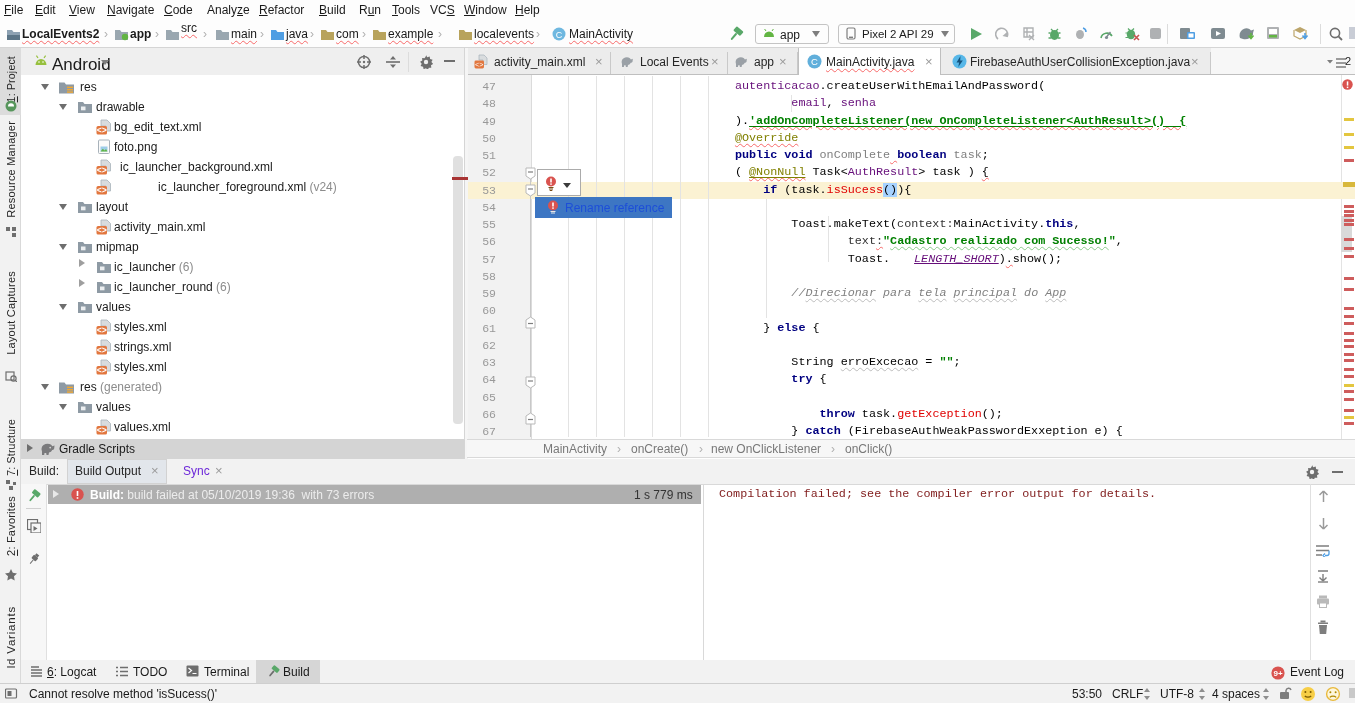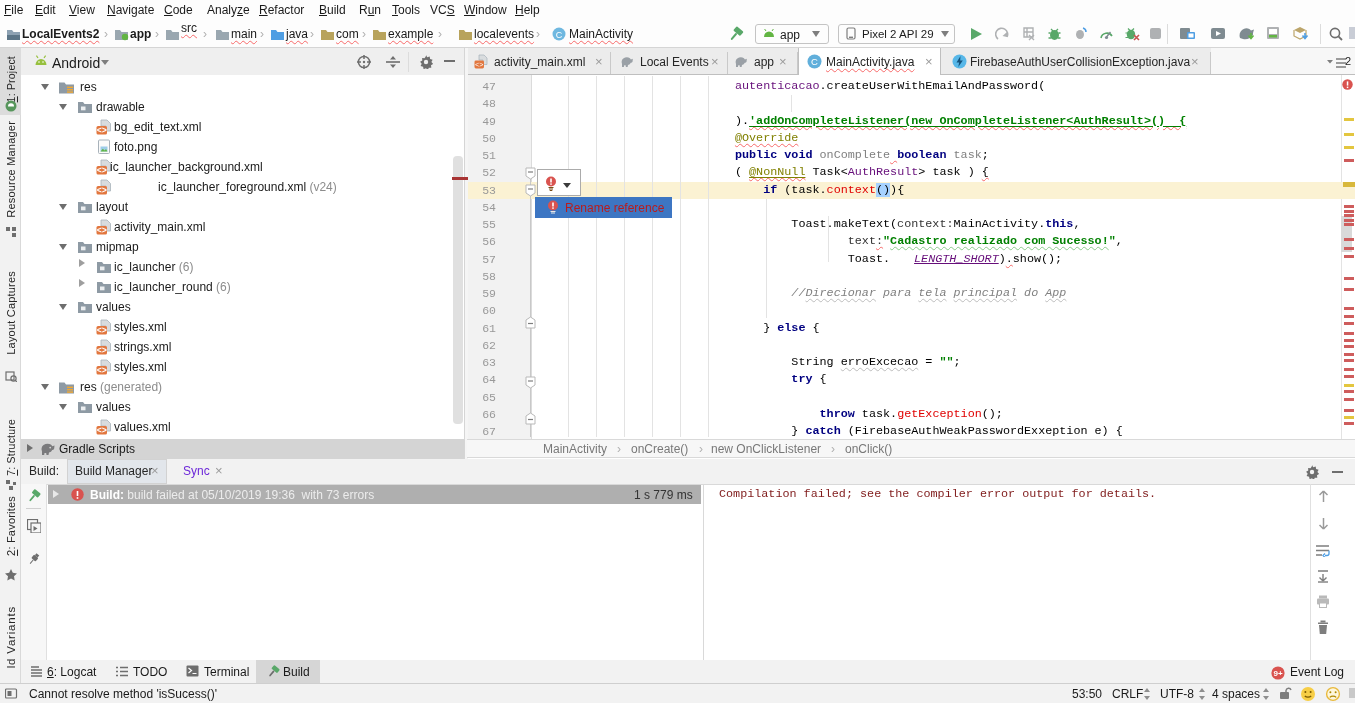--- a/index.html
+++ b/index.html
@@ -285,21 +285,21 @@
 <div class="a" style="left:1290px;top:665px;">Event Log</div>
 
 <div class="a" style="left:21px;top:48px;width:446px;height:27px;background:#EFEFEF;"></div>
 <svg class="a" style="left:33px;top:54px;" width="16" height="15">
       <path d="M2.5 11 a5.5 6 0 0 1 11 0 z" fill="#97C03E"></path>
       <line x1="5" y1="4" x2="3.4" y2="1.6" stroke="#97C03E" stroke-width="1.2"></line>
       <line x1="11" y1="4" x2="12.6" y2="1.6" stroke="#97C03E" stroke-width="1.2"></line>
       <circle cx="6" cy="8" r="0.8" fill="#fff"></circle>
       <circle cx="10" cy="8" r="0.8" fill="#fff"></circle>
     </svg>
-<div class="a" style="left:52px;top:55px;font-size:14px;">Android</div>
+<div class="a" style="left:52px;top:55px;font-size:17px;">Android</div>
 <div class="a arrd" style="left:101px;top:60px;border-left-width:4px;border-right-width:4px;border-top-width:5px;border-top-color:#7E7E7E;"></div>
 <svg class="a" style="left:357px;top:55px;" width="14" height="14">
       <circle cx="7" cy="7" r="5.6" fill="none" stroke="#6E6E6E" stroke-width="1.5"></circle>
       <path d="M7 0 v4 M7 10 v4 M0 7 h4 M10 7 h4" stroke="#6E6E6E" stroke-width="1.5"></path>
       <circle cx="7" cy="7" r="1.2" fill="#6E6E6E"></circle>
     </svg>
 <svg class="a" style="left:386px;top:55px;" width="14" height="14">
       <path d="M7 1 l3 3.5 h-6 z M7 13 l-3-3.5 h6 z" fill="#6E6E6E"></path>
       <rect x="0" y="6.2" width="14" height="1.6" fill="#6E6E6E"></rect>
     </svg>
@@ -337,21 +337,21 @@
       <rect x="2.5" y="1" width="11" height="13.5" rx="1" fill="#FAFAFA" stroke="#A8B2BA"></rect>
       <rect x="4.5" y="7.5" width="7" height="5" fill="#9CCCE8"></rect>
       <path d="M4.5 12.5 l2.3-2.8 1.8 1.8 1.4-1.4 1.5 2.4 z" fill="#62B543"></path>
     </svg>
 <div class="trow" style="left:114px;top:137px;">foto.png</div>
 <svg class="a" style="left:96px;top:159px;" width="16" height="16">
       <path d="M5 1 h6 l3.5 3.5 V12 h-4.5 v-5 h-5 z" fill="#D9DCDE" stroke="#A8B2BA" stroke-width="0.8"></path>
       <rect x="0.5" y="7" width="10.5" height="8.5" rx="1.5" fill="#E2773F"></rect>
       <text x="5.8" y="13.8" font-size="8.5" font-weight="bold" text-anchor="middle" fill="#fff" font-family="Liberation Mono">&lt;&gt;</text>
     </svg>
-<div class="trow" style="left:110px;top:157px;">ic_launcher_background.xml</div>
+<div class="trow" style="left:120px;top:157px;">ic_launcher_background.xml</div>
 <svg class="a" style="left:96px;top:179px;" width="16" height="16">
       <path d="M5 1 h6 l3.5 3.5 V12 h-4.5 v-5 h-5 z" fill="#D9DCDE" stroke="#A8B2BA" stroke-width="0.8"></path>
       <rect x="0.5" y="7" width="10.5" height="8.5" rx="1.5" fill="#E2773F"></rect>
       <text x="5.8" y="13.8" font-size="8.5" font-weight="bold" text-anchor="middle" fill="#fff" font-family="Liberation Mono">&lt;&gt;</text>
     </svg>
 <div class="trow" style="left:114px;top:177px;margin-left:44px;">ic_launcher_foreground.xml <span class="tgry">(v24)</span></div>
 <div class="a arrd" style="left:59px;top:204px;"></div>
 <svg class="a" style="left:77px;top:200px;" width="16" height="13">
       <path d="M1 2 h5 l1.5 2 H15 v9 H1 z" fill="#8E9AA4"></path>
       <rect x="4" y="6.5" width="4.5" height="3.8" fill="#ECEFF1"></rect>
@@ -582,25 +582,26 @@
 <div class="a" style="left:1344px;top:368px;width:10px;height:3px;background:#CE5C5C;"></div>
 <div class="a" style="left:1344px;top:375px;width:10px;height:3px;background:#CE5C5C;"></div>
 <div class="a" style="left:1344px;top:384px;width:10px;height:3px;background:#E3C63F;"></div>
 <div class="a" style="left:1344px;top:390px;width:10px;height:3px;background:#CE5C5C;"></div>
 <div class="a" style="left:1344px;top:398px;width:10px;height:3px;background:#CE5C5C;"></div>
 <div class="a" style="left:1344px;top:409px;width:10px;height:3px;background:#CE5C5C;"></div>
 <div class="a" style="left:1344px;top:416px;width:10px;height:3px;background:#E3C63F;"></div>
 <div class="a" style="left:1344px;top:422px;width:10px;height:3px;background:#CE5C5C;"></div>
 
 <div class="cl" style="top:78px;">                            <span class="fld">autenticacao</span>.createUserWithEmailAndPassword(</div>
+<div class="cl" style="top:95.25px;">                                    <span class="fld">email</span>, <span class="fld">senha</span></div>
 <div class="cl" style="top:112.5px;">                            ).<span class="wavy"><span class="str usol">'addOnCompleteListener(new OnCompleteListener&lt;AuthResult&gt;()  {</span></span></div>
 <div class="cl" style="top:129.75px;">                            <span class="wavy"><span class="ann">@Override</span></span></div>
 <div class="cl" style="top:164.25px;">                            ( <span class="wavy"><span class="ann usol">@NonNull</span></span> Task&lt;<span class="fld">AuthResult</span>&gt; task ) <span class="wavy">{</span></div>
 <div class="cl" style="top:147px;">                            <span class="kw">public void </span><span class="gry">onComplete</span><span class="wavy"> </span><span class="kw">boolean</span> <span class="gry">task</span>;</div>
-<div class="cl" style="top:181.5px;">                                <span class="kw">if </span>(task.<span class="errw">context</span><span style="background:#A6D2FF;">()</span>){</div>
+<div class="cl" style="top:181.5px;">                                <span class="kw">if </span>(task.<span class="errw">isSucess</span><span style="background:#A6D2FF;">()</span>){</div>
 <div class="cl" style="top:216px;">                                    Toast.makeText(<span style="color:#333;">context:</span>MainActivity.<span class="kw">this</span>,</div>
 <div class="cl" style="top:233.25px;">                                            <span style="color:#333;">text</span><span class="wavy" style="color:#333;">:</span><span class="str">"<span class="gwavy">Cadastro realizado com Sucesso!</span>"</span>,</div>
 <div class="cl" style="top:250.5px;">                                            Toast.<span class="fld" style="font-style:italic;text-decoration:underline;margin-left:24px;">LENGTH_SHORT</span>)<span class="wavy">.</span>show();</div>
 <div class="cl" style="top:285px;">                                    <span class="cmt">//<span class="ywavy">Direcionar</span> para <span class="ywavy">tela</span> <span class="ywavy">principal</span> do <span class="ywavy">App</span></span></div>
 <div class="cl" style="top:319.5px;">                                } <span class="kw">else</span> {</div>
 <div class="cl" style="top:354px;">                                    String <span class="ywavy">erroExcecao</span> = <span class="str">""</span>;</div>
 <div class="cl" style="top:371px;">                                    <span class="kw">try</span> {</div>
 <div class="cl" style="top:405.75px;">                                        <span class="kw">throw</span> task.<span class="errw">getException</span>();</div>
 <div class="cl" style="top:423px;">                                    } <span class="kw">catch</span> (FirebaseAuthWeakPasswordExxeption e) {</div>
 
@@ -612,35 +613,35 @@
       <path d="M3.5 11.5 h5 M4 13 h4 M4.7 14.5 h2.6" stroke="#7A4B14" stroke-width="1.1"></path>
     </svg>
 <div class="a arrd" style="left:563px;top:183px;border-left-width:4px;border-right-width:4px;border-top-width:5px;border-top-color:#3B3B3B;"></div>
 <div class="a" style="left:535px;top:197px;width:137px;height:21px;background:#3D76C3;"></div>
 <svg class="a" style="left:547px;top:200px;" width="12" height="15">
       <circle cx="6" cy="5.5" r="5" fill="#D9534F"></circle>
       <rect x="5.2" y="2.5" width="1.6" height="4" fill="#fff"></rect>
       <rect x="5.2" y="7.4" width="1.6" height="1.4" fill="#fff"></rect>
       <path d="M3.5 11.5 h5 M4 13 h4" stroke="#E8E8E8" stroke-width="1.1"></path>
     </svg>
-<div class="a" style="left:565px;top:201px;color:#b91c1c;">Rename reference</div>
+<div class="a" style="left:565px;top:201px;color:#1d4ed8;">Rename reference</div>
 
 <div class="a" style="left:467px;top:439px;width:888px;height:19px;background:#F7F7F7;border-top:1px solid #D9D9D9;border-bottom:1px solid #D9D9D9;"></div>
 <div class="a" style="left:543px;top:442px;color:#787878;">MainActivity</div>
 <div class="a" style="left:617px;top:442px;color:#B0B0B0;">›</div>
 <div class="a" style="left:631px;top:442px;color:#787878;">onCreate()</div>
 <div class="a" style="left:699px;top:442px;color:#B0B0B0;">›</div>
 <div class="a" style="left:711px;top:442px;color:#787878;">new OnClickListener</div>
 <div class="a" style="left:831px;top:442px;color:#B0B0B0;">›</div>
 <div class="a" style="left:845px;top:442px;color:#787878;">onClick()</div>
 
 <div class="a" style="left:21px;top:459px;width:1334px;height:25px;background:#F2F2F2;"></div>
 <div class="a" style="left:29px;top:464px;color:#262626;">Build:</div>
 <div class="a" style="left:67px;top:459px;width:100px;height:25px;background:#E2E6EB;border:1px solid #D2D2D2;"></div>
-<div class="a" style="left:75px;top:464px;color:#262626;">Build Manager</div>
+<div class="a" style="left:75px;top:464px;color:#262626;">Build Output</div>
 <div class="a x" style="left:151px;top:463px;">×</div>
 <div class="a" style="left:183px;top:464px;color:#6d28d9;">Sync</div>
 <div class="a x" style="left:215px;top:463px;">×</div>
 <svg class="a" style="left:1305px;top:465px;" width="14" height="14">
       <path d="M7 0 l1.2 2.2 2.5-.6 .4 2.5 2.5.7 -1.2 2.2 1.7 1.9 -2.1 1.4 .3 2.5 -2.5-.1 -1 2.3 -1.8-1.7 -2.4.9 -.5-2.5 -2.5-.7 1.1-2.3 -1.6-2 2.2-1.2 -.2-2.5 2.5.2 1.4-2.2 z" fill="#6E6E6E"></path>
       <circle cx="7" cy="7" r="2.2" fill="#F2F2F2"></circle>
     </svg>
 <div class="a" style="left:1332px;top:471px;width:11px;height:2px;background:#6E6E6E;"></div>
 
 <div class="a" style="left:21px;top:484px;width:1334px;height:176px;background:#fff;border-top:1px solid #D9D9D9;"></div>

